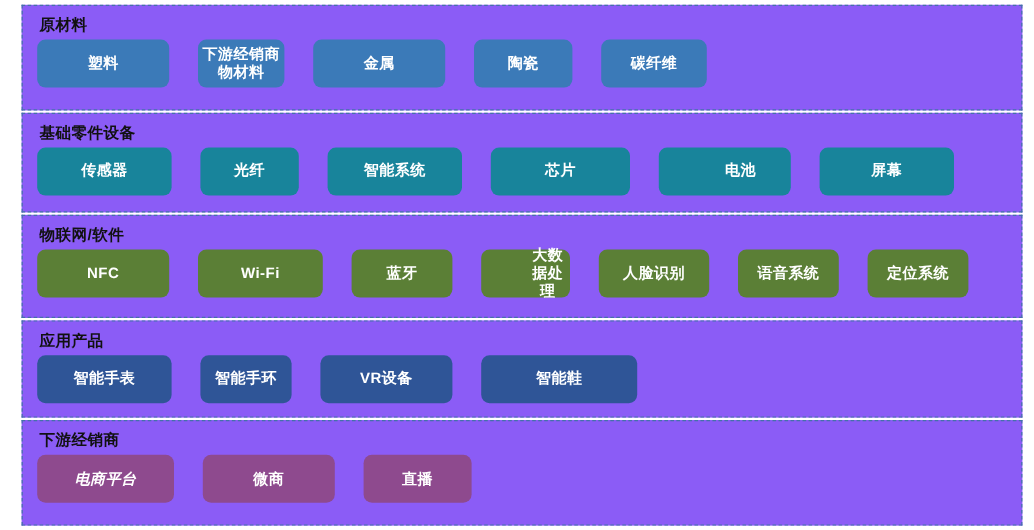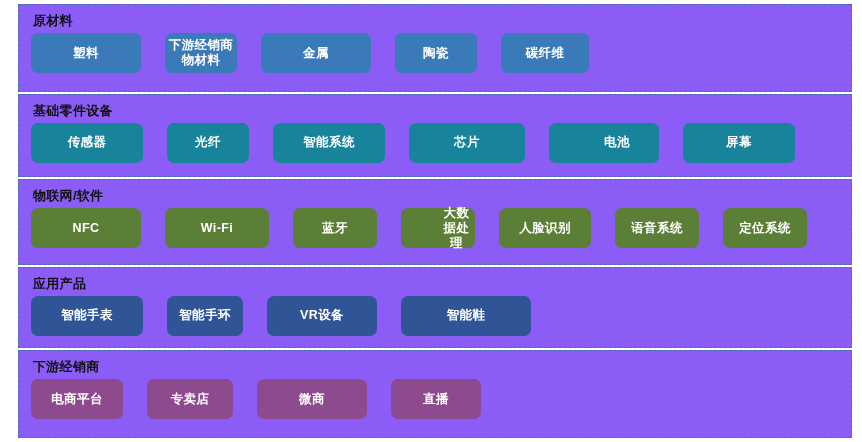--- a/index.html
+++ b/index.html
@@ -126,19 +126,18 @@
         <div class="node" style="background: rgb(47, 85, 151); color: rgb(255, 255, 255); width: 112px;">智能手表</div>
         <div class="node" style="background: rgb(47, 85, 151); color: rgb(255, 255, 255); width: 76px;">智能手环</div>
         <div class="node" style="background: rgb(47, 85, 151); color: rgb(255, 255, 255); width: 110px;">VR设备</div>
         <div class="node" style="background: rgb(47, 85, 151); color: rgb(255, 255, 255); width: 130px;">智能鞋</div>
       </div>
     </div>
     <div class="spacer-xs"></div>
     <div class="tier tier5" style="border-color: rgb(68, 114, 168);">
       <div class="tier-title" style="color: rgb(17, 17, 17);">下游经销商</div>
       <div class="node-row">
-        <div class="node" style="background: rgb(142, 74, 142); color: rgb(255, 255, 255); width: 92px;">电商平台</div>
-        <div class="node" style="background: rgb(142, 74, 142); color: rgb(255, 255, 255); width: 86px;">专卖店</div>
+        <div class="node" style="background: rgb(142, 74, 142); color: rgb(255, 255, 255); width: 114px; font-style: italic;">电商平台</div>
         <div class="node" style="background: rgb(142, 74, 142); color: rgb(255, 255, 255); width: 110px;">微商</div>
         <div class="node" style="background: rgb(142, 74, 142); color: rgb(255, 255, 255); width: 90px;">直播</div>
       </div>
     </div>
   </div>
 
 </body></html>

